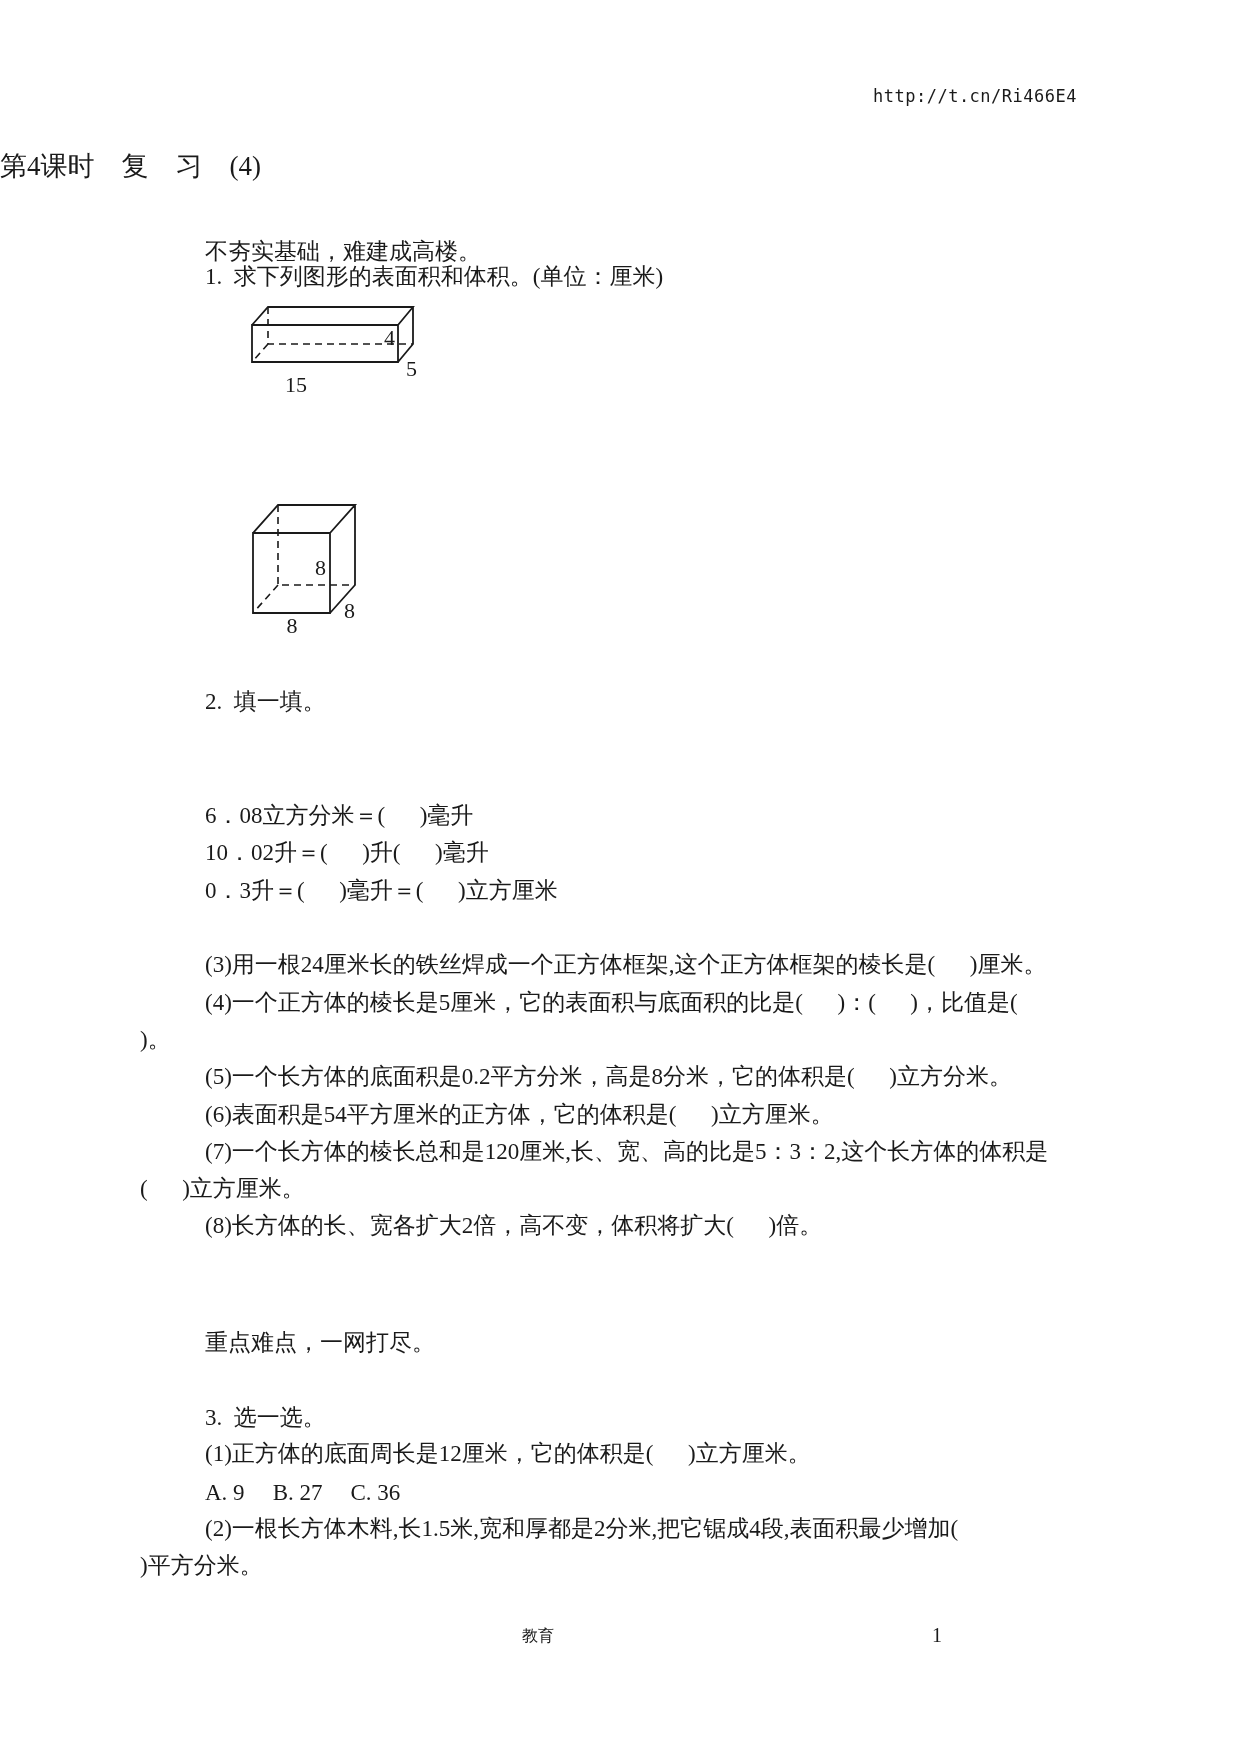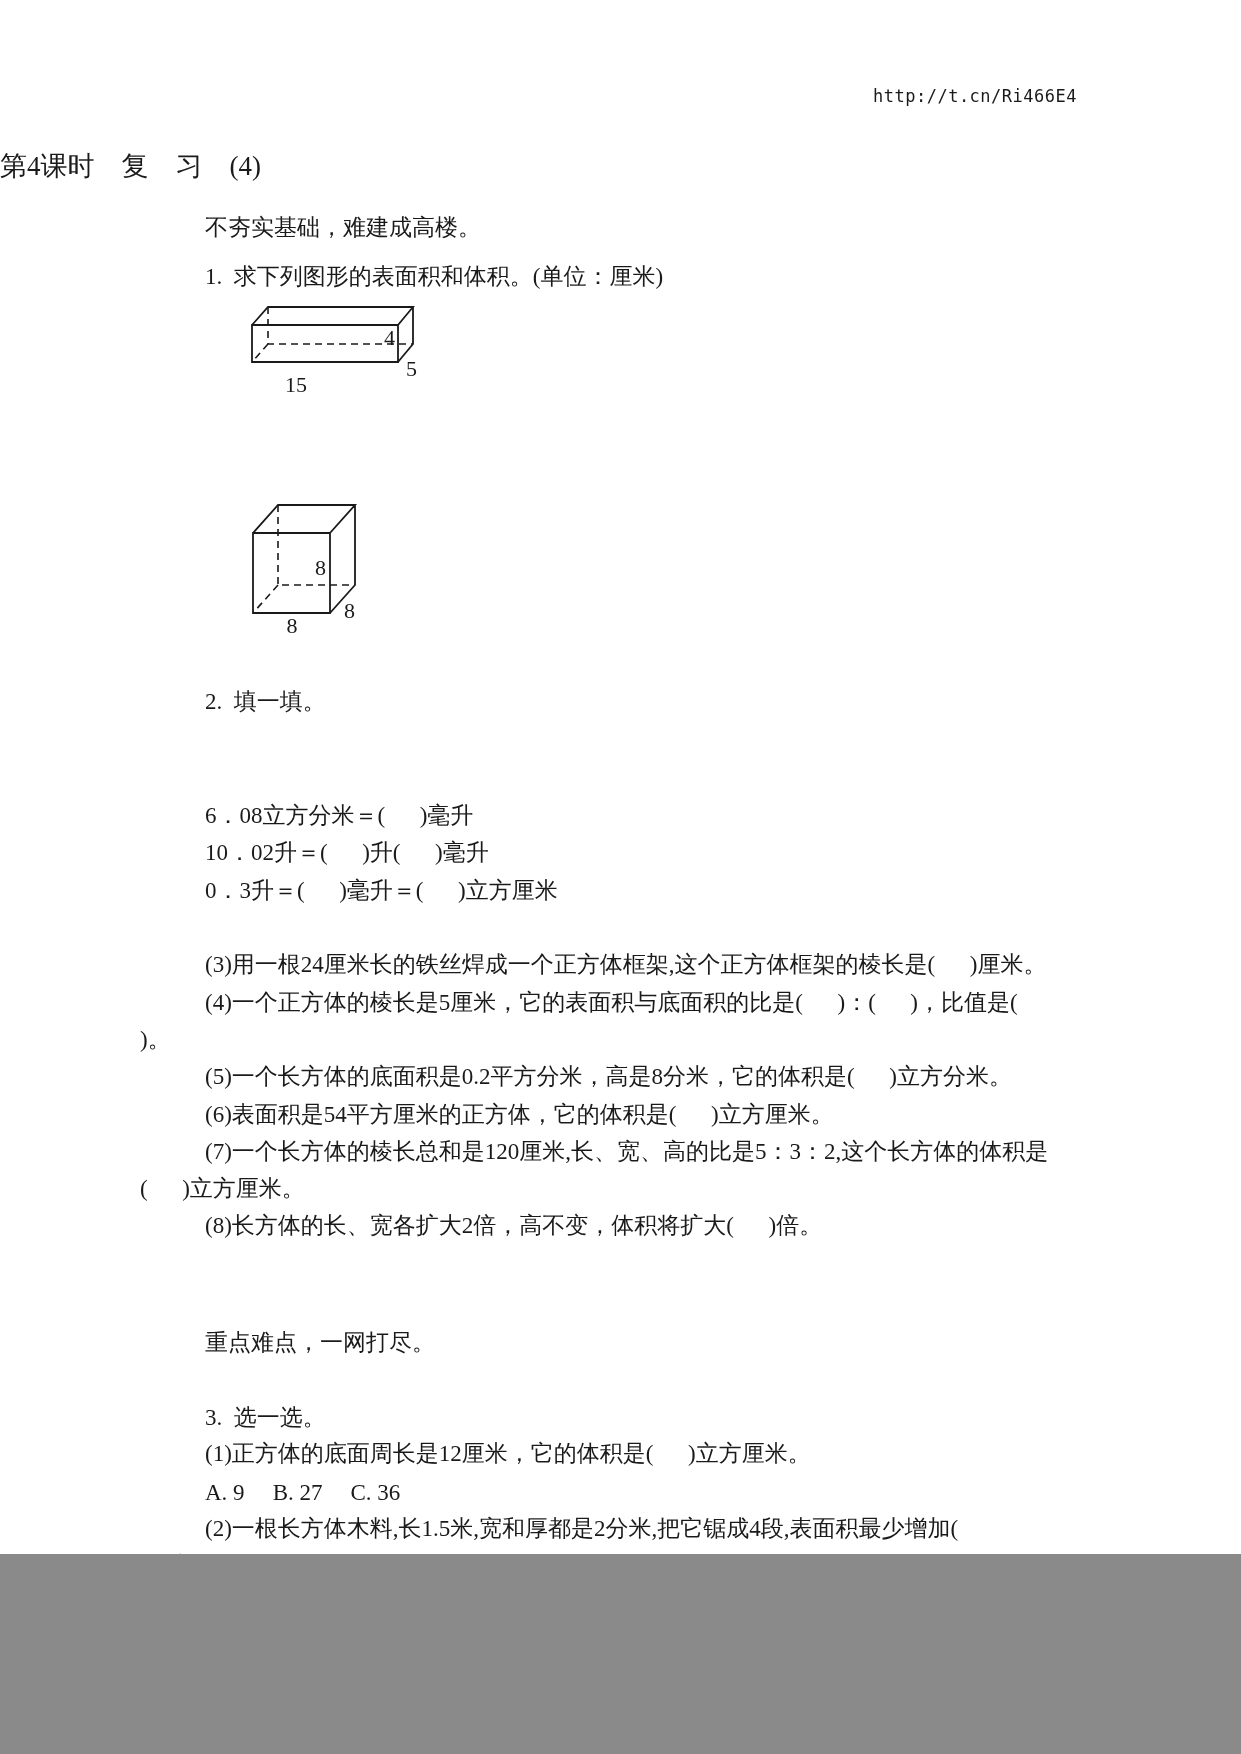--- a/index.html
+++ b/index.html
@@ -1,18 +1,18 @@
 <!DOCTYPE html>
 <html><head>
 <meta charset="utf-8">
 <style>
   html,body { margin:0; padding:0; background:#8a8a8a; }
   .page {
     position:relative;
-    width:1241px; height:1554px;
+    width:1241px; height:1754px;
     margin:0 auto;
     background:#ffffff;
     font-family:"Liberation Serif", serif;
     color:#1a1a1a;
     overflow:hidden;
   }
   .url {
     position:absolute; top:86px; left:873px;
     font-family:"DejaVu Sans Mono", monospace;
     font-size:17px; letter-spacing:0.5px;
@@ -39,21 +39,21 @@
 </style>
 </head>
 <body>
 
 <div class="page">
 
   <div class="url">http://t.cn/Ri466E4</div>
 
   <div class="title">第4课时　复　习　(4)</div>
 
-  <div class="line ind" style="top:213px">不夯实基础，难建成高楼。</div>
+  <div class="line ind" style="top:237px">不夯实基础，难建成高楼。</div>
   <div class="line ind" style="top:262px">1.  求下列图形的表面积和体积。(单位：厘米)</div>
 
   <svg class="fig" style="top:300px; left:240px" width="200" height="100" viewBox="0 0 200 100">
     <path d="M12 25 H158 V62 H12 Z M12 25 L28 7 H173 L158 25 M173 7 V44 L158 62"></path>
     <path class="dash" d="M28 7 V44 H173 M28 44 L12 62"></path>
     <text x="155" y="45" text-anchor="end">4</text>
     <text x="166" y="76" text-anchor="start">5</text>
     <text x="56" y="92" text-anchor="middle">15</text>
   </svg>
 

